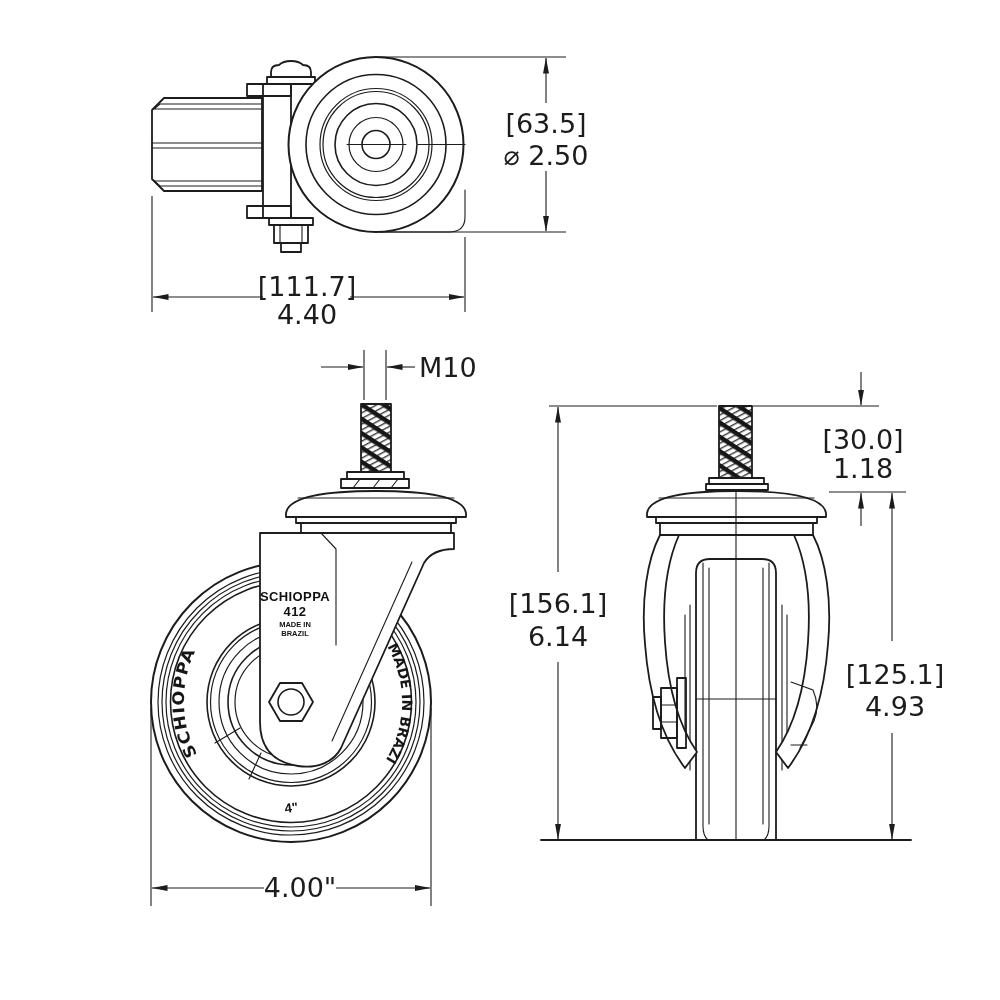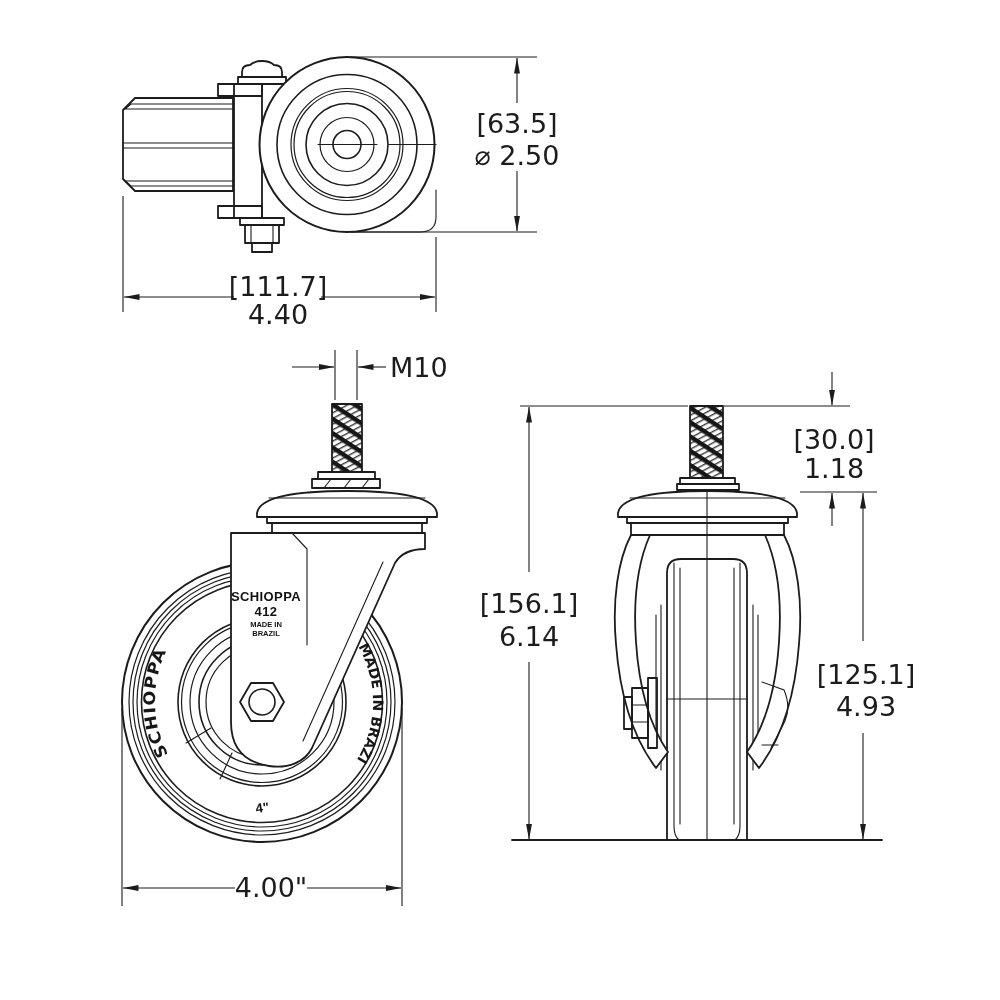--- a/index.html
+++ b/index.html
@@ -1,16 +1,16 @@
 <!DOCTYPE html>
 <html><head>
 <meta charset="utf-8">
 <style>
   html,body{margin:0;padding:0;background:#ffffff;}
-  .stage{width:800px;height:1000px;background:#fff;position:relative;font-family:"Liberation Sans",sans-serif;}
+  .stage{width:800px;height:1000px;background:#fff;position:relative;font-family:"Liberation Sans",sans-serif;padding-left:29px;}
   svg{display:block;}
   .ln{fill:none;stroke:#1c1c1c;stroke-width:1.8;stroke-linejoin:round;stroke-linecap:round;}
   .lnf{fill:#ffffff;stroke:#1c1c1c;stroke-width:1.8;stroke-linejoin:round;}
   .lnw{fill:#ffffff;stroke:#1c1c1c;stroke-width:2;}
   .tn{fill:none;stroke:#1c1c1c;stroke-width:1.1;stroke-linecap:round;}
   .c12{fill:none;stroke:#1c1c1c;stroke-width:1.2;}
   .c16{fill:none;stroke:#1c1c1c;stroke-width:1.6;}
   .dim{fill:none;stroke:#1c1c1c;stroke-width:1.1;}
   .dtx{font-family:"DejaVu Sans","Liberation Sans",sans-serif;font-size:27px;fill:#1c1c1c;text-anchor:middle;}
   .dtxs{text-anchor:start;}

